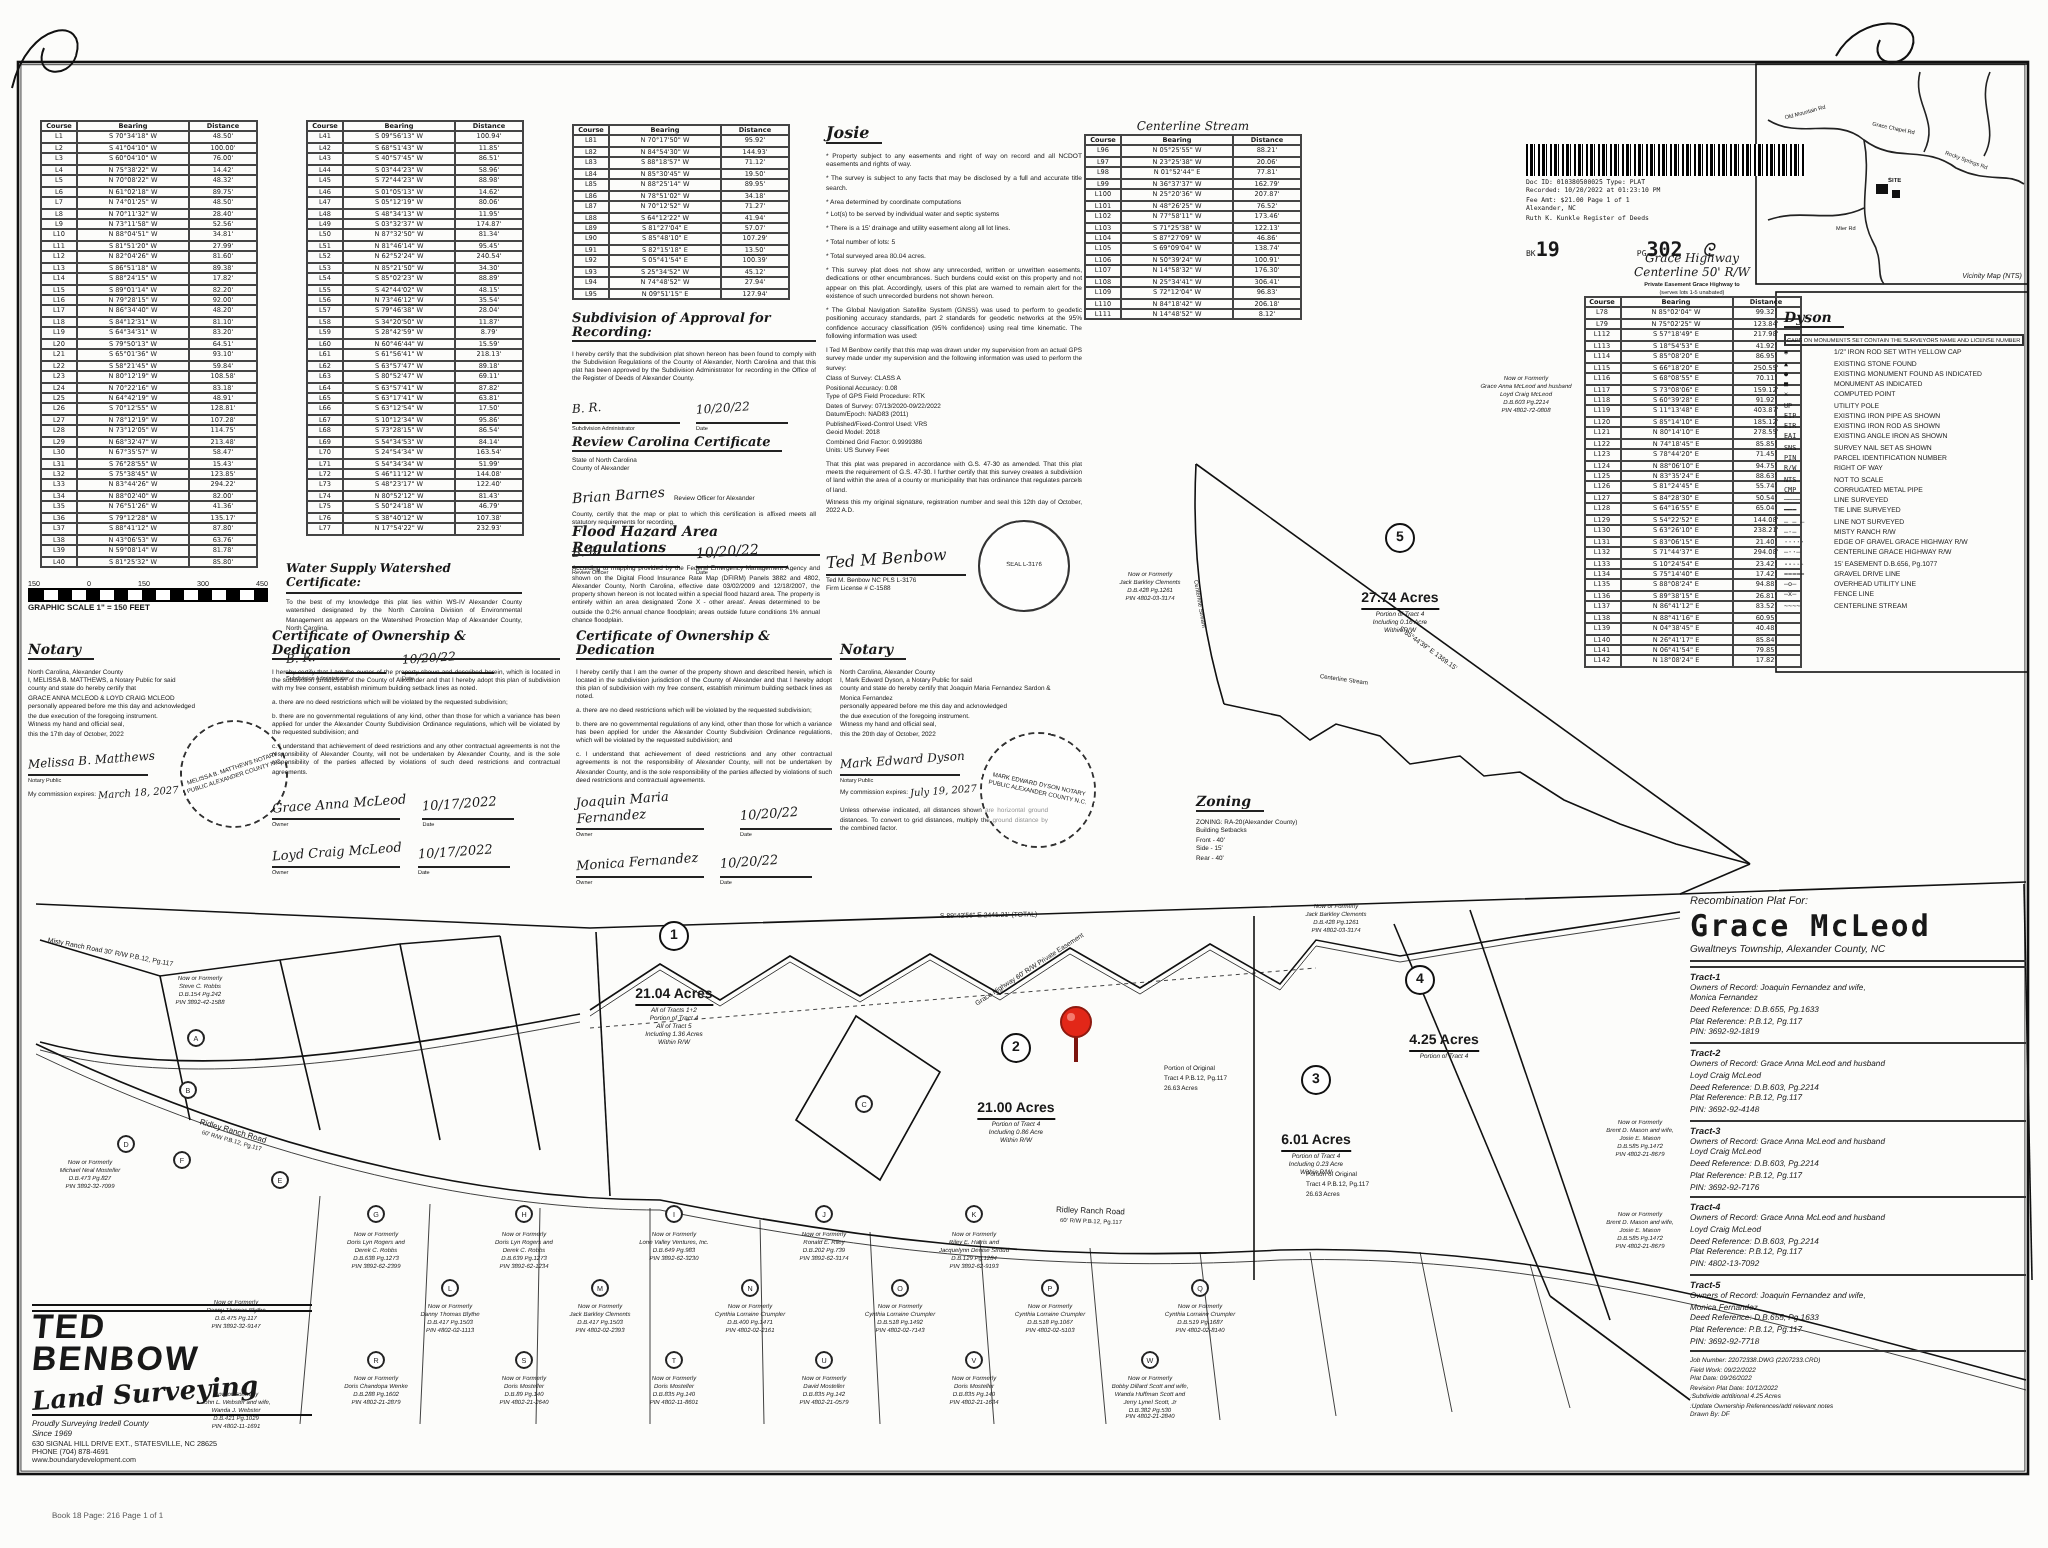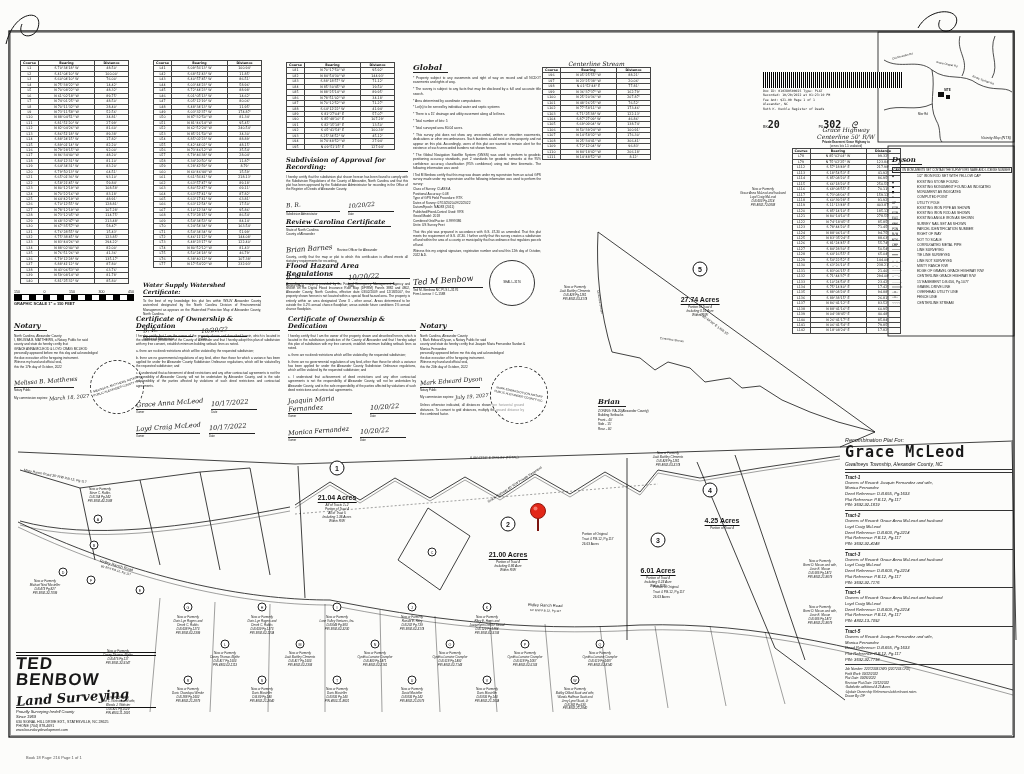--- a/index.html
+++ b/index.html
@@ -875,21 +875,21 @@
             <tr>
               <td>L142</td>
               <td>N 18°08'24" E</td>
               <td>17.82'</td>
             </tr>
           </tbody>
         </table></div>
   </div>
 
   <div class="abs" style="left:413px;top:56px;width:128px;">
-    <div class="sec-title t8">Global</div>
+    <div class="sec-title t8">Josie</div>
     <div style="margin-top:2px;">
         <p class="notice-b">* Property subject to any easements and right of way on record and all NCDOT easements and rights of way.</p>
         <p class="notice-b">* The survey is subject to any facts that may be disclosed by a full and accurate title search.</p>
         <p class="notice-b">* Area determined by coordinate computations</p>
         <p class="notice-b">* Lot(s) to be served by individual water and septic systems</p>
         <p class="notice-b">* There is a 15' drainage and utility easement along all lot lines.</p>
         <p class="notice-b">* Total number of lots: 5</p>
         <p class="notice-b">* Total surveyed area 80.04 acres.</p>
         <p class="notice-b">* This survey plat does not show any unrecorded, written or unwritten easements, dedications or other encumbrances. Such burdens could exist on this property and not appear on this plat. Accordingly, users of this plat are warned to remain alert for the existence of such unrecorded burdens not shown hereon.</p>
         <p class="notice-b">* The Global Navigation Satellite System (GNSS) was used to perform to geodetic positioning accuracy standards, part 2 standards for geodetic networks at the 95% confidence accuracy classification (95% confidence) using real time kinematic. The following information was used:</p>
@@ -1060,41 +1060,41 @@
     <div class="siglabel">Notary Public</div>
     <div style="font-size:3.2px;margin-top:1px;"><span>My commission expires:</span>
       <span class="script" style="font-size:5px;">July 19, 2027</span></div>
     <div class="seal dashed" style="position:absolute;right:-8px;top:52px;width:56px;height:56px;transform:rotate(12deg);">
       <span>MARK EDWARD DYSON NOTARY PUBLIC ALEXANDER COUNTY N.C.</span>
     </div>
     <div class="body-txt" style="margin-top:4px;width:104px;">Unless otherwise indicated, all distances shown are horizontal ground distances. To convert to grid distances, multiply the ground distance by the combined factor.</div>
   </div>
 
   <div class="abs" style="left:598px;top:390px;">
-    <div class="sec-title t7">Brian</div>
+    <div class="sec-title t7">Zoning</div>
     <div style="margin-top:1px;">
         <div class="ln">ZONING: RA-20(Alexander County)</div>
         <div class="ln">Building Setbacks</div>
         <div class="ln">Front  -  40'</div>
         <div class="ln">Side  -  15'</div>
         <div class="ln">Rear  -  40'</div>
       </div>
   </div>
 
   <div class="abs" style="left:763px;top:72px;width:140px;">
     <div class="barcode"></div>
     <div style="margin-top:1px;font-family:'DejaVu Sans Mono',monospace;">
         <div class="ln">Doc ID: 010380500025 Type: PLAT</div>
         <div class="ln">Recorded: 10/20/2022 at 01:23:10 PM</div>
         <div class="ln">Fee Amt: $21.00 Page 1 of 1</div>
         <div class="ln">Alexander, NC</div>
         <div class="ln">Ruth K. Kunkle Register of Deeds</div>
       </div>
     <div style="margin-top:2px;font-family:'DejaVu Sans Mono',monospace;">
-      <span style="font-size:4px;">BK</span><span style="font-size:10px;font-weight:bold;">20</span>
+      <span style="font-size:4px;">BK</span><span style="font-size:10px;font-weight:bold;">19</span>
       &nbsp;&nbsp;
       <span style="font-size:4px;">PG</span><span style="font-size:10px;font-weight:bold;">302</span>
       <span class="script" style="font-size:9px;">ᘓ</span>
     </div>
   </div>
 
   <div class="abs" style="left:878px;top:32px;width:136px;height:110px;">
     <div class="abs" style="left:14px;top:22px;font-size:2.8px;transform:rotate(-15deg);">Old Mountain Rd</div>
     <div class="abs" style="left:58px;top:30px;font-size:2.8px;transform:rotate(12deg);">Grace Chapel Rd</div>
     <div class="abs" style="left:94px;top:46px;font-size:2.8px;transform:rotate(20deg);">Rocky Springs Rd</div>
@@ -1203,21 +1203,21 @@
           <span class="sym">—x—</span>
           <span>FENCE LINE</span>
         </div>
         <div class="legend-item">
           <span class="sym">~~~~</span>
           <span>CENTERLINE STREAM</span>
         </div>
       </div>
   </div>
 
-  <div class="abs" style="left:845px;top:437px;width:168px;">
+  <div class="abs" style="left:845px;top:448px;width:168px;">
     <div style="font-size:5.5px;font-style:italic;">Recombination Plat For:</div>
     <div style="font-family:'DejaVu Sans Mono',monospace;font-weight:bold;font-size:15px;letter-spacing:1px;">Grace McLeod</div>
     <div style="font-size:5px;font-style:italic;border-bottom:.6px solid #333;padding-bottom:1.5px;">Gwaltneys Township, Alexander County, NC</div>
     <div>
         <div class="tractsep"></div>
         <div class="tract">
           <div class="hd">Tract-1</div>
           <div class="ln">Owners of Record: Joaquin Fernandez and wife,</div>
           <div class="ln">            Monica Fernandez</div>
           <div class="ln">Deed Reference: D.B.655, Pg.1633</div>

